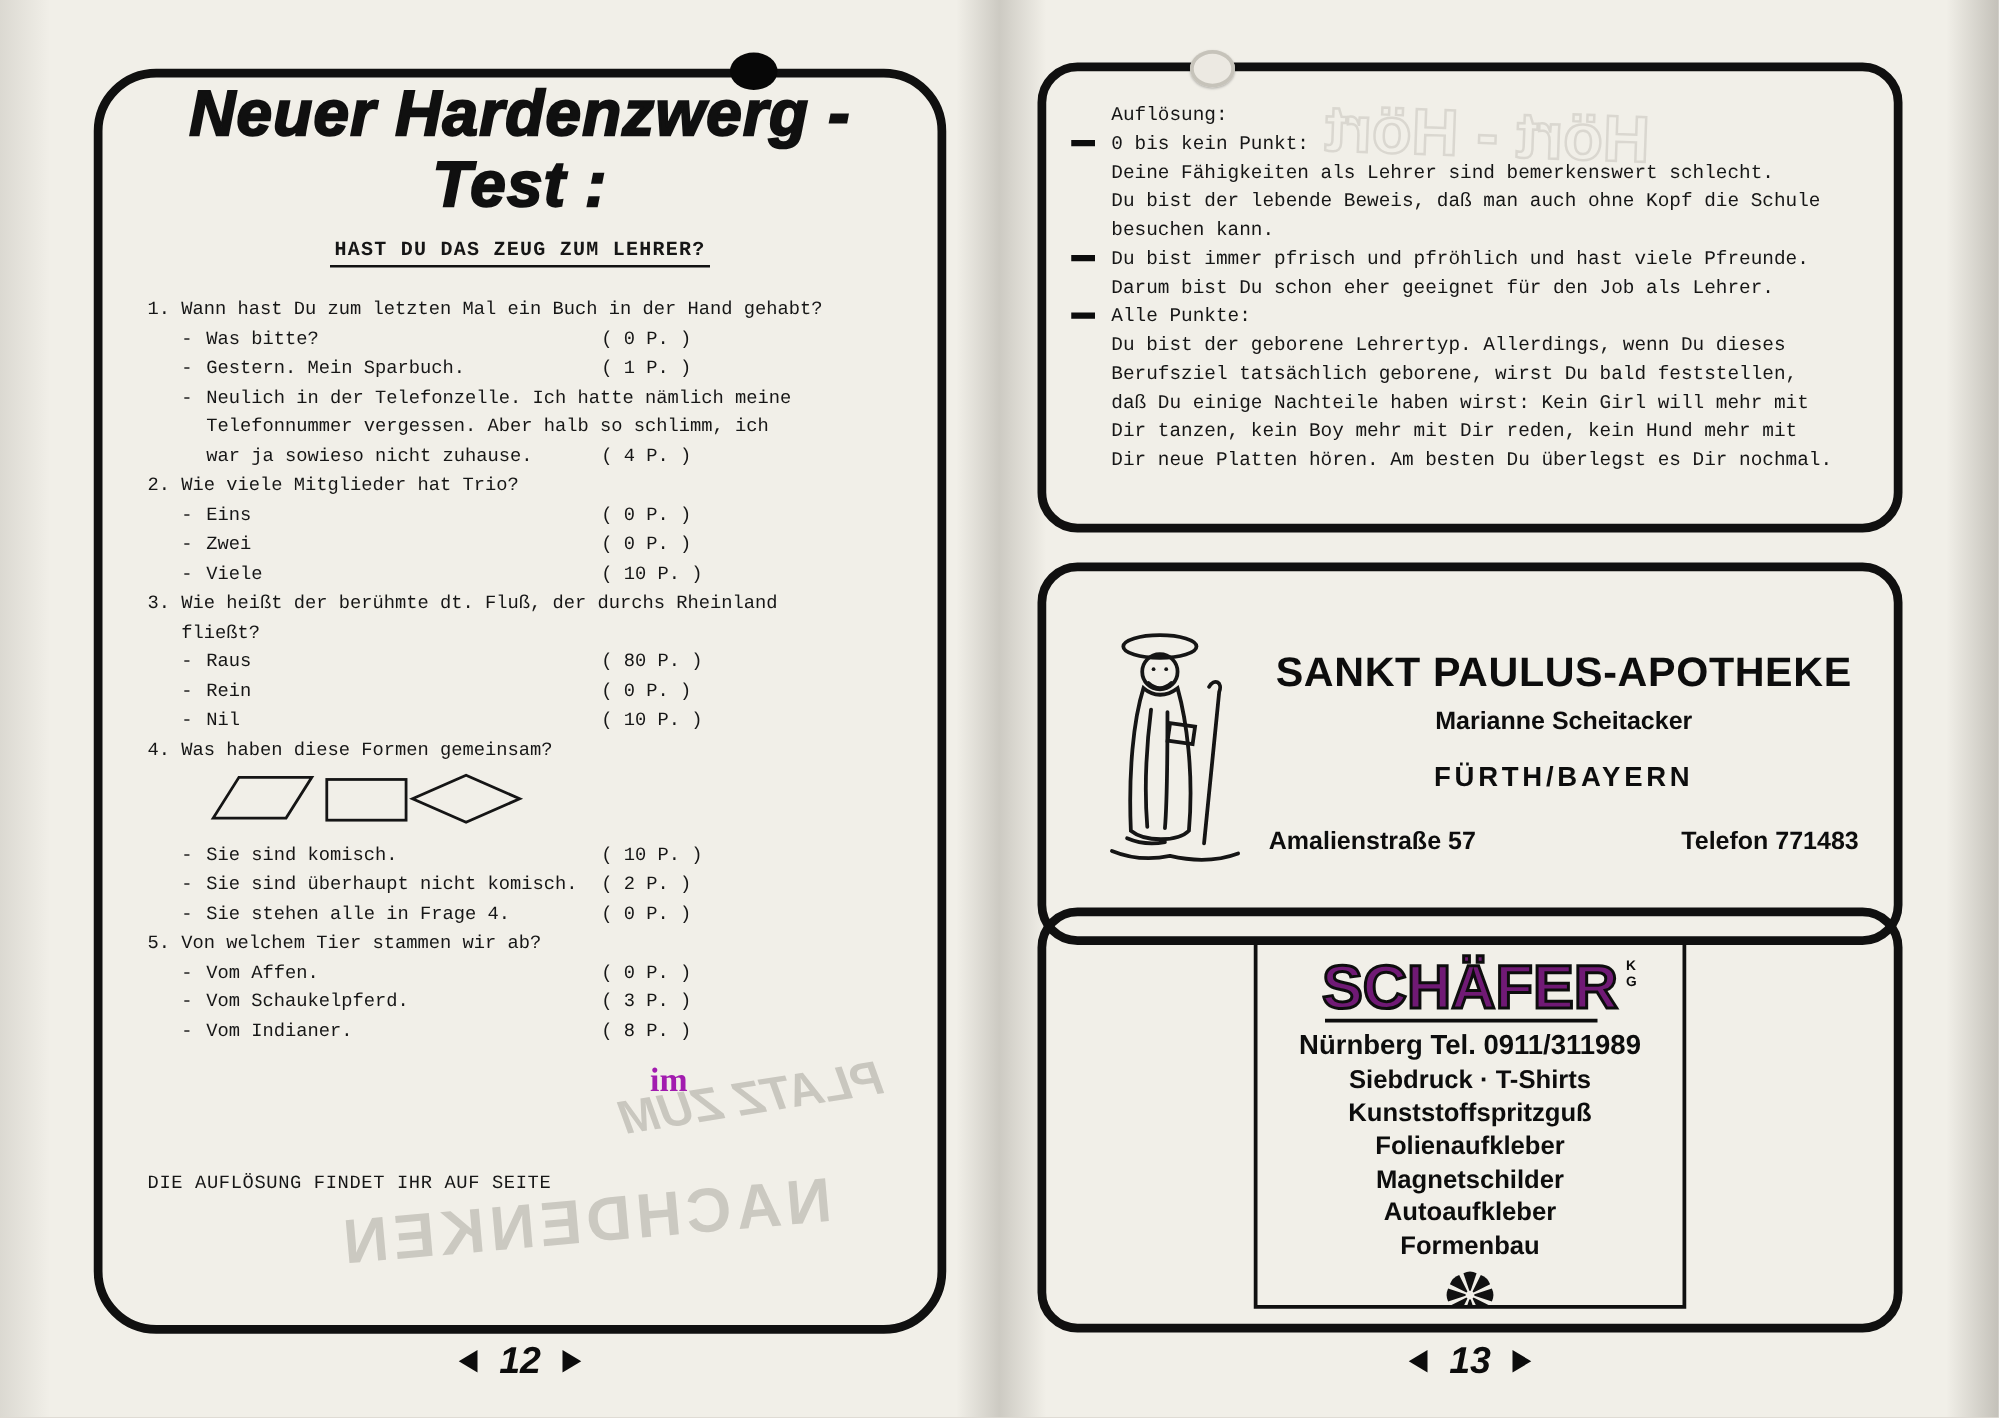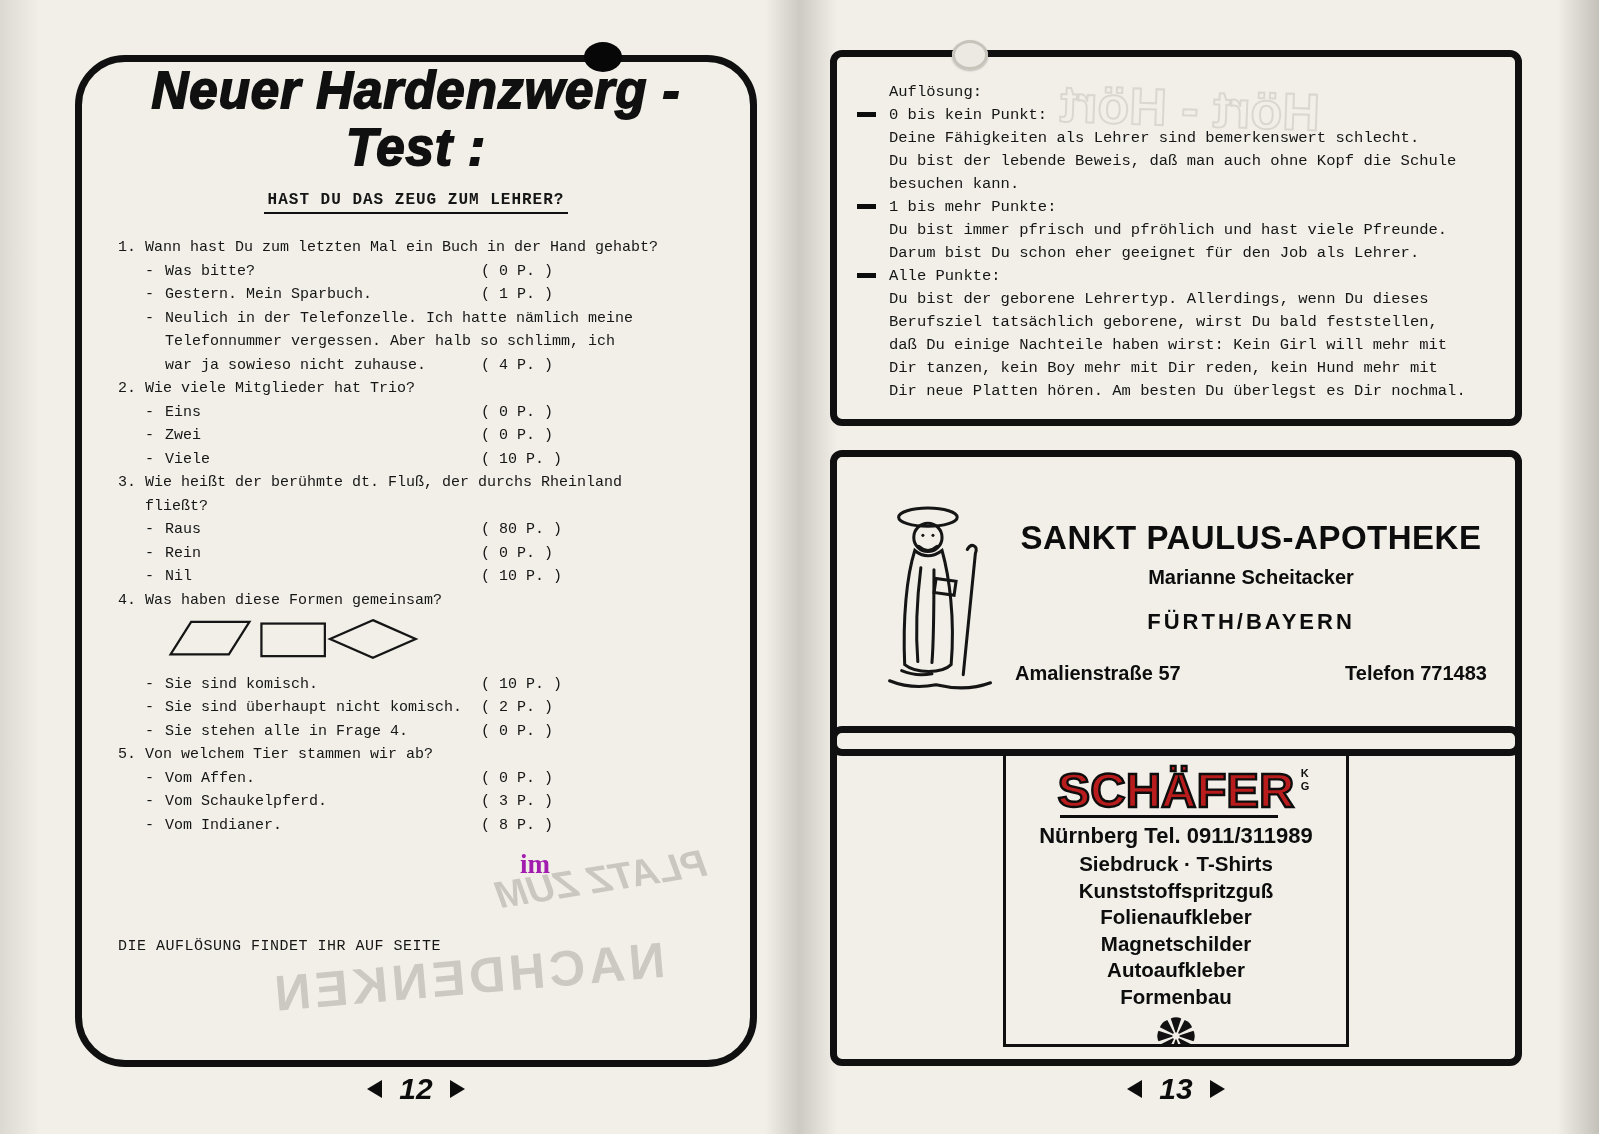--- a/index.html
+++ b/index.html
@@ -49,42 +49,42 @@
 
   .pagenum{position:absolute;top:1072px;display:flex;align-items:center;justify-content:center;gap:17px;
            font-family:"Liberation Sans",sans-serif;font-style:italic;font-weight:bold;font-size:30px;color:#0c0c0c;}
   .pn-left{left:75px;width:682px;}
   .pn-right{left:830px;width:692px;}
   .tri{display:inline-block;width:0;height:0;border-top:9px solid transparent;border-bottom:9px solid transparent;}
   .tri-l{border-right:15px solid #0c0c0c;}
   .tri-r{border-left:15px solid #0c0c0c;}
 
   
-  .rbox{position:absolute;left:830px;width:692px;box-sizing:border-box;border:7px solid #101010;border-radius:12px;}
+  .rbox{position:absolute;left:830px;width:692px;box-sizing:border-box;border:7px solid #101010;border-radius:32px;}
   .rbox1{top:50px;height:376px;}
   .rbox2{top:450px;height:306px;}
   .rbox3{top:726px;height:340px;}
 
   .sol{padding:24px 26px 0 52px;font-size:15.5px;line-height:23px;}
   .sol-item{position:relative;}
   .sol-item::before{content:"";position:absolute;left:-32px;top:8px;width:19px;height:5px;background:#0c0c0c;}
 
   .apo-saint{position:absolute;left:34px;top:40px;}
   .apo-text{position:absolute;left:178px;right:28px;top:62px;text-align:center;
             font-family:"Liberation Sans",sans-serif;font-weight:bold;color:#0d0d0d;}
   .apo-name{font-size:33px;letter-spacing:.5px;}
   .apo-person{font-size:20px;margin-top:9px;}
   .apo-city{font-size:22px;letter-spacing:3px;margin-top:20px;}
   .apo-addr{display:flex;justify-content:space-between;margin-top:27px;font-size:20px;text-align:center;}
 
   .sch-box{margin:20px auto 0;width:346px;height:294px;box-sizing:border-box;border:3px solid #101010;
            text-align:center;font-family:"Liberation Sans",sans-serif;font-weight:bold;color:#0d0d0d;
            padding-top:10px;overflow:hidden;}
   .sch-logo-wrap{position:relative;display:inline-block;line-height:1;}
-  .sch-logo{font-size:49px;font-weight:bold;color:#b91c1c;-webkit-text-stroke:2.4px #0d0d0d;letter-spacing:0;}
+  .sch-logo{font-size:49px;font-weight:bold;color:#701a75;-webkit-text-stroke:2.4px #0d0d0d;letter-spacing:0;}
   .sch-logo-wrap::after{content:"";position:absolute;left:2px;right:16px;bottom:-3px;height:3px;background:#0d0d0d;}
   .sch-kg{position:absolute;right:-15px;top:1px;display:flex;flex-direction:column;font-size:11px;
           line-height:1.15;color:#0d0d0d;-webkit-text-stroke:0;text-align:left;}
   .sch-phone{font-size:22px;margin-top:8px;}
   .sch-items{font-size:20.5px;line-height:26.5px;margin-top:2px;}
   .pinwheel{margin-top:5px;}
 </style>
 </head>
 <body>
 
@@ -259,21 +259,20 @@
     <div class="sol">
       <div class="sol-heading">Auflösung:</div>
       <div id="solution">
           <div class="sol-item">
             <div class="sol-label">0 bis kein Punkt:</div>
             <div class="sol-line">Deine Fähigkeiten als Lehrer sind bemerkenswert schlecht.</div>
             <div class="sol-line">Du bist der lebende Beweis, daß man auch ohne Kopf die Schule</div>
             <div class="sol-line">besuchen kann.</div>
           </div>
           <div class="sol-item">
-            <div class="sol-label">1 bis mehr Punkte:</div>
             <div class="sol-line">Du bist immer pfrisch und pfröhlich und hast viele Pfreunde.</div>
             <div class="sol-line">Darum bist Du schon eher geeignet für den Job als Lehrer.</div>
           </div>
           <div class="sol-item">
             <div class="sol-label">Alle Punkte:</div>
             <div class="sol-line">Du bist der geborene Lehrertyp. Allerdings, wenn Du dieses</div>
             <div class="sol-line">Berufsziel tatsächlich geborene, wirst Du bald feststellen,</div>
             <div class="sol-line">daß Du einige Nachteile haben wirst: Kein Girl will mehr mit</div>
             <div class="sol-line">Dir tanzen, kein Boy mehr mit Dir reden, kein Hund mehr mit</div>
             <div class="sol-line">Dir neue Platten hören. Am besten Du überlegst es Dir nochmal.</div>

